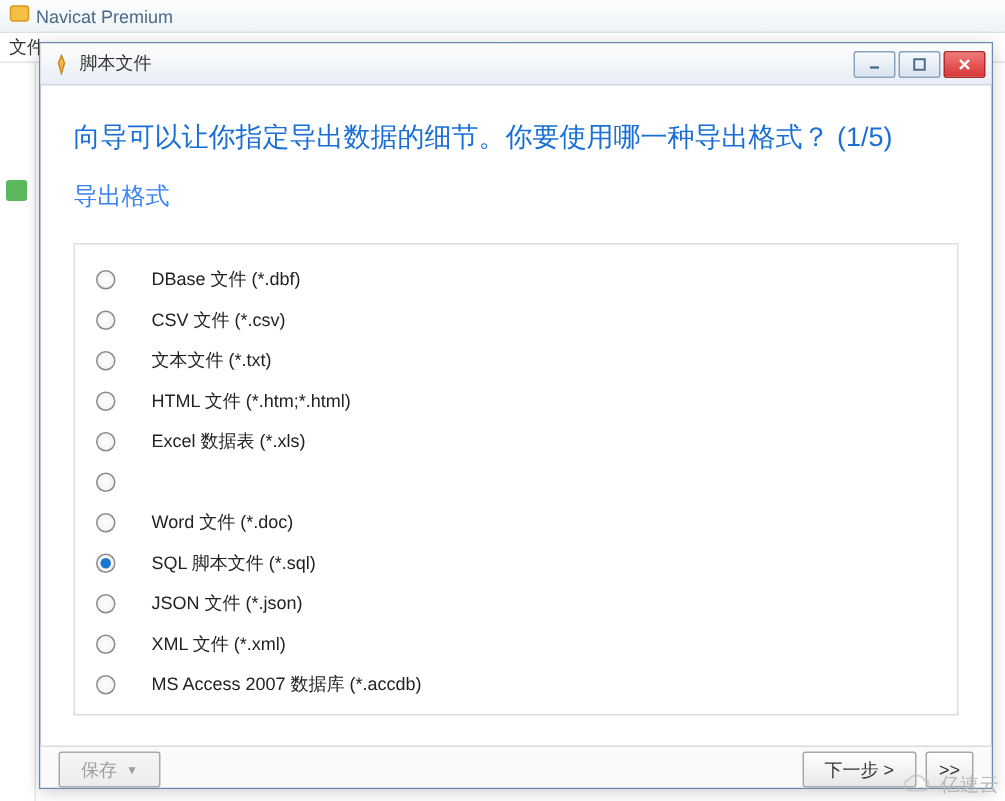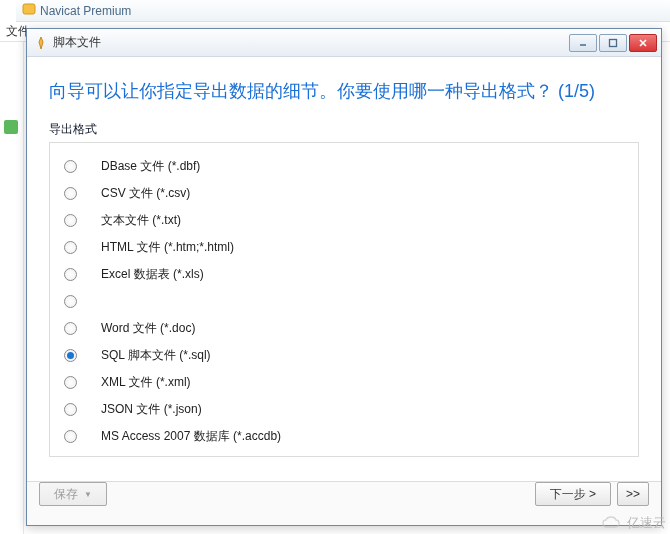--- a/index.html
+++ b/index.html
@@ -13,21 +13,20 @@
       position: relative;
     }
     .app-titlebar {
       height: 22px;
       background: linear-gradient(#fdfefe, #eef3f7);
       border-bottom: 1px solid #d8e2ea;
       display: flex;
       align-items: center;
       padding: 0 6px;
       color: #4a6a88;
-      margin-left: 16px;
     }
     .app-titlebar .icon { margin-right: 4px; }
     .menubar {
       height: 20px;
       padding: 0 6px;
       display: flex;
       align-items: center;
       color: #333;
       border-bottom: 1px solid #e4e4e4;
     }
@@ -97,23 +96,23 @@
     .win-btn svg { display: block; }
     .dlg-header {
       padding: 22px 22px 14px 22px;
       color: #1a6fd6;
       font-size: 18px;
     }
     .dlg-body {
       padding: 4px 22px 0 22px;
     }
     .group-label {
-      color: #0f172a;
-      font-size: 12px;
-      margin-bottom: 4px;
+      color: #3b82f6;
+      font-size: 16px;
+      margin-bottom: 20px;
     }
     .radio-list {
       border: 1px solid #dcdcdc;
       padding: 10px 14px 8px 14px;
       height: 315px;
     }
     .radio-row {
       display: flex;
       align-items: center;
       height: 27px;
@@ -132,24 +131,24 @@
     .radio.checked::after {
       content: "";
       width: 7px; height: 7px;
       background: #1a76d2;
       border-radius: 50%;
     }
     .radio-label { color: #222; }
     .dlg-footer {
       position: absolute;
       left: 0; right: 0; bottom: 0;
-      height: 44px;
+      height: 28px;
       border-top: 1px solid #dcdcdc;
       display: flex;
-      align-items: flex-start;
+      align-items: flex-end;
       padding: 0 12px;
       background: #fafafa;
     }
     .btn {
       height: 24px;
       border: 1px solid #a9a9a9;
       background: linear-gradient(#fefefe, #e8e8e8);
       padding: 0 14px;
       font-size: 12px;
       display: inline-flex;
@@ -260,25 +259,25 @@
         <div class="radio-row">
           <span class="radio"></span>
           <span class="radio-label">Word 文件 (*.doc)</span>
         </div>
         <div class="radio-row">
           <span class="radio checked"></span>
           <span class="radio-label">SQL 脚本文件 (*.sql)</span>
         </div>
         <div class="radio-row">
           <span class="radio"></span>
+          <span class="radio-label">JSON 文件 (*.json)</span>
+        </div>
+        <div class="radio-row">
+          <span class="radio"></span>
           <span class="radio-label">XML 文件 (*.xml)</span>
-        </div>
-        <div class="radio-row">
-          <span class="radio"></span>
-          <span class="radio-label">JSON 文件 (*.json)</span>
         </div>
         <div class="radio-row">
           <span class="radio"></span>
           <span class="radio-label">MS Access 2007 数据库 (*.accdb)</span>
         </div>
       </div>
   </div>
 
   <div class="dlg-footer">
     <div class="btn disabled">

